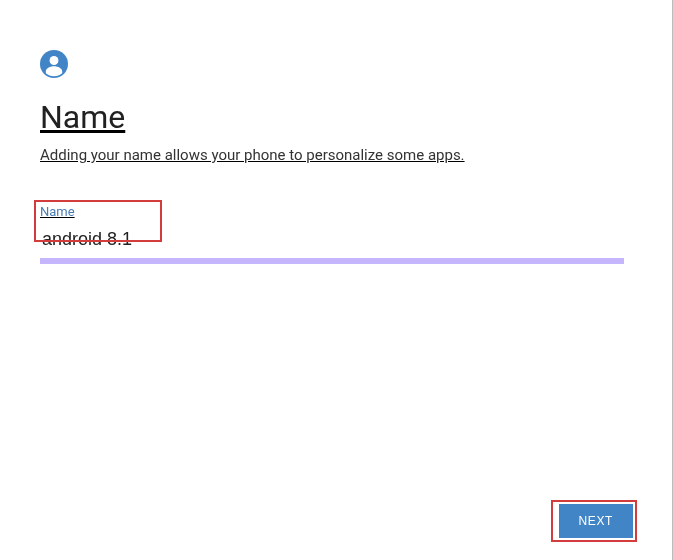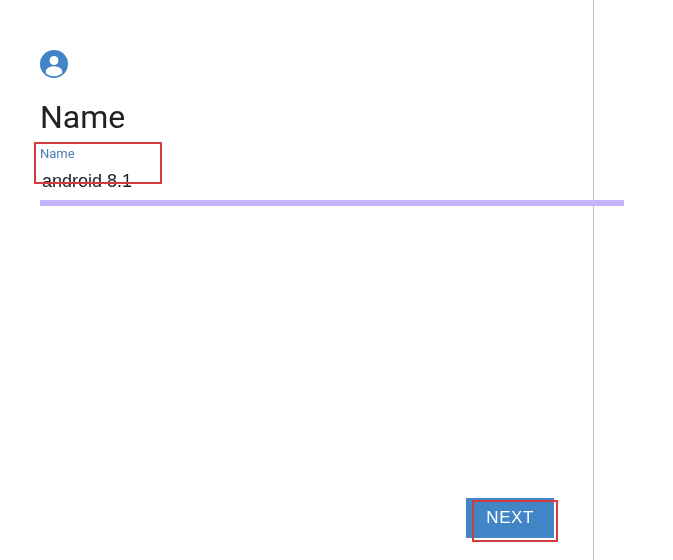--- a/index.html
+++ b/index.html
@@ -1,17 +1,17 @@
 <!DOCTYPE html>
 <html><head>
   <meta charset="utf-8">
   <style>
     * { box-sizing: border-box; margin: 0; padding: 0; }
     html, body { width: 673px; height: 560px; font-family: Roboto, Arial, sans-serif; background: #fff; }
-    .app { width: 594px; height: 560px; position: relative; }
+    .app { width: 673px; height: 560px; position: relative; text-decoration: underline; }
     .divider-right { position: absolute; top: 0; right: 0; width: 1px; height: 560px; background: #bdbdbd; }
     .content { padding: 50px 40px 0 40px; width: 664px; }
     .avatar-icon { width: 28px; height: 28px; margin-bottom: 20px; }
     .page-title { font-size: 32px; font-weight: 400; color: #212121; margin-bottom: 10px; }
     .page-subtitle { font-size: 15px; color: #333; margin-bottom: 40px; }
     .field-wrap { position: relative; }
     .field-label { font-size: 13px; color: #4a7db3; margin-bottom: 4px; display: block; }
     .name-input {
       width: 100%;
       border: none;
@@ -30,21 +30,21 @@
       height: 42px;
       border: 2px solid #d23c3c;
       pointer-events: none;
     }
     .next-button {
       position: absolute;
       right: 40px;
       bottom: 22px;
       background: #4285c7;
       color: #fff;
-      font-size: 17px;
+      font-size: 12px;
       letter-spacing: 0.6px;
       font-weight: 500;
       border: none;
       padding: 10px 20px;
       cursor: pointer;
     }
     .highlight-next {
       position: absolute;
       right: 36px;
       bottom: 18px;
@@ -63,20 +63,21 @@
   <div class="content">
     <div class="avatar-icon">
       <svg viewBox="0 0 24 24" width="28" height="28">
         <circle cx="12" cy="12" r="12" fill="#4285c7"></circle>
         <circle cx="12" cy="9" r="3.8" fill="#fff"></circle>
         <path d="M12 14c-3.6 0-7 1.9-7 4.4V20c1.9 1.6 4.3 2.5 7 2.5s5.1-0.9 7-2.5v-1.6C19 15.9 15.6 14 12 14z" fill="#fff"></path>
       </svg>
     </div>
 
     <h1 class="page-title">Name</h1>
+    <p class="page-subtitle">Adding your name allows your phone to personalize some apps.</p>
 
     <div class="field-wrap">
       <label class="field-label">Name</label>
       <input type="text" class="name-input" value="android 8.1" style="">
       <div class="highlight-input"></div>
     </div>
   </div>
 
   <button class="next-button">NEXT</button>
   <div class="highlight-next"></div>

